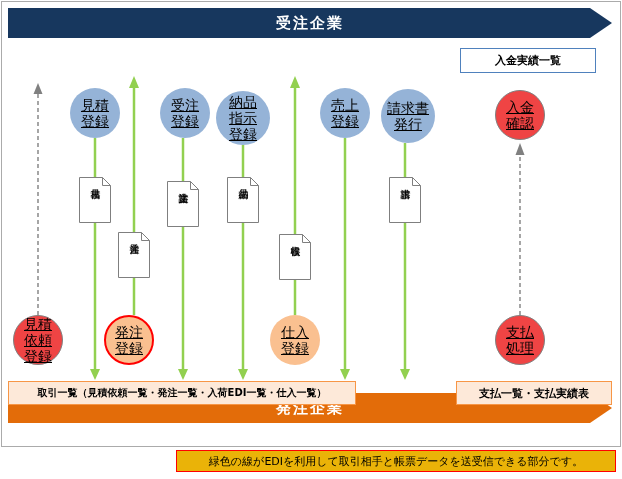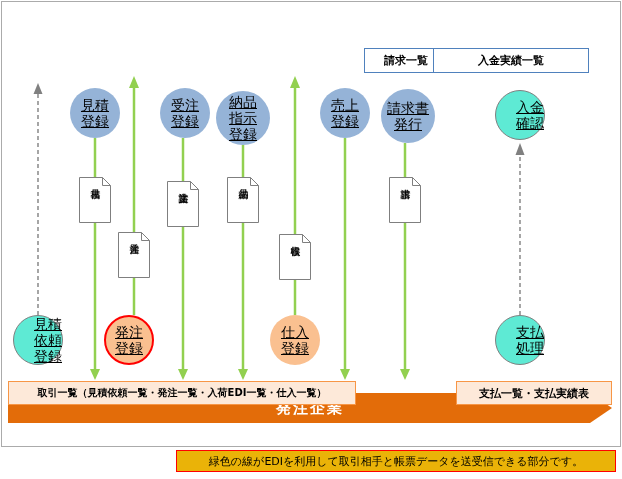--- a/index.html
+++ b/index.html
@@ -28,21 +28,21 @@
   .box.bottomrow { top:381px; height:24px; background:var(--bottom-box-bg,#FDE9D9); border:1px solid var(--bottom-box-border,#F79646); }
   .box .box-label.small { font-size:10px; }
   .circle {
     position:absolute; border-radius:50%; box-sizing:border-box;
     display:flex; align-items:center; justify-content:center;
     text-align:center; font-size:14px; line-height:1.15;text-decoration:underline;
   }
   .circle .circle-label { white-space:pre-line; }
   .circle.blue { background:var(--blue-circle,#95B3D7); }
   .circle.peach { background:var(--peach-circle,#FAC090); }
-  .circle.white { background:#5eead4; border:1px solid var(--white-circle-border,#808080);justify-content:flex-end; }
+  .circle.white { background:#ef4444; border:1px solid var(--white-circle-border,#808080); }
   .circle.red-ring { border:2px solid var(--highlight-red,#FF0000); }
   .doc { position:absolute; width:32px; height:46px; }
   .doc .doc-body { fill:#fff; stroke:var(--doc-border,#7F7F7F); stroke-width:1; }
   .doc .doc-fold { fill:none; stroke:var(--doc-border,#7F7F7F); stroke-width:1; }
   .doc .doc-label {
     position:absolute; top:4px; left:50%; transform:translateX(-50%);
     writing-mode:vertical-rl; text-orientation:upright;
     font-size:10px; line-height:1; letter-spacing:0;
   }
   #arrows { position:absolute; left:0; top:0; pointer-events:none; }
@@ -57,28 +57,28 @@
     font-size:11px; white-space:nowrap; overflow:hidden;
   }
 </style>
 </head>
 <body>
 
 <div id="canvas">
 
   <div class="frame"></div>
 
+  <div class="banner top">
+    <span>受注企業</span>
+  </div>
   <div class="banner bottom">
     <span>発注企業</span>
   </div>
 
-  <div class="box toprow" style="left:364px;width:84px;">
-    <span class="box-label">請求一覧</span>
-  </div>
-  <div class="box toprow" style="left:433px;width:156px;">
+  <div class="box toprow" style="left:460px;width:136px;">
     <span class="box-label">入金実績一覧</span>
   </div>
 
   <div class="box bottomrow" style="left:8px;width:348px;">
     <span class="box-label small">取引一覧（見積依頼一覧・発注一覧・入荷EDI一覧・仕入一覧）</span>
   </div>
   <div class="box bottomrow" style="left:456px;width:156px;">
     <span class="box-label">支払一覧・支払実績表</span>
   </div>
 

